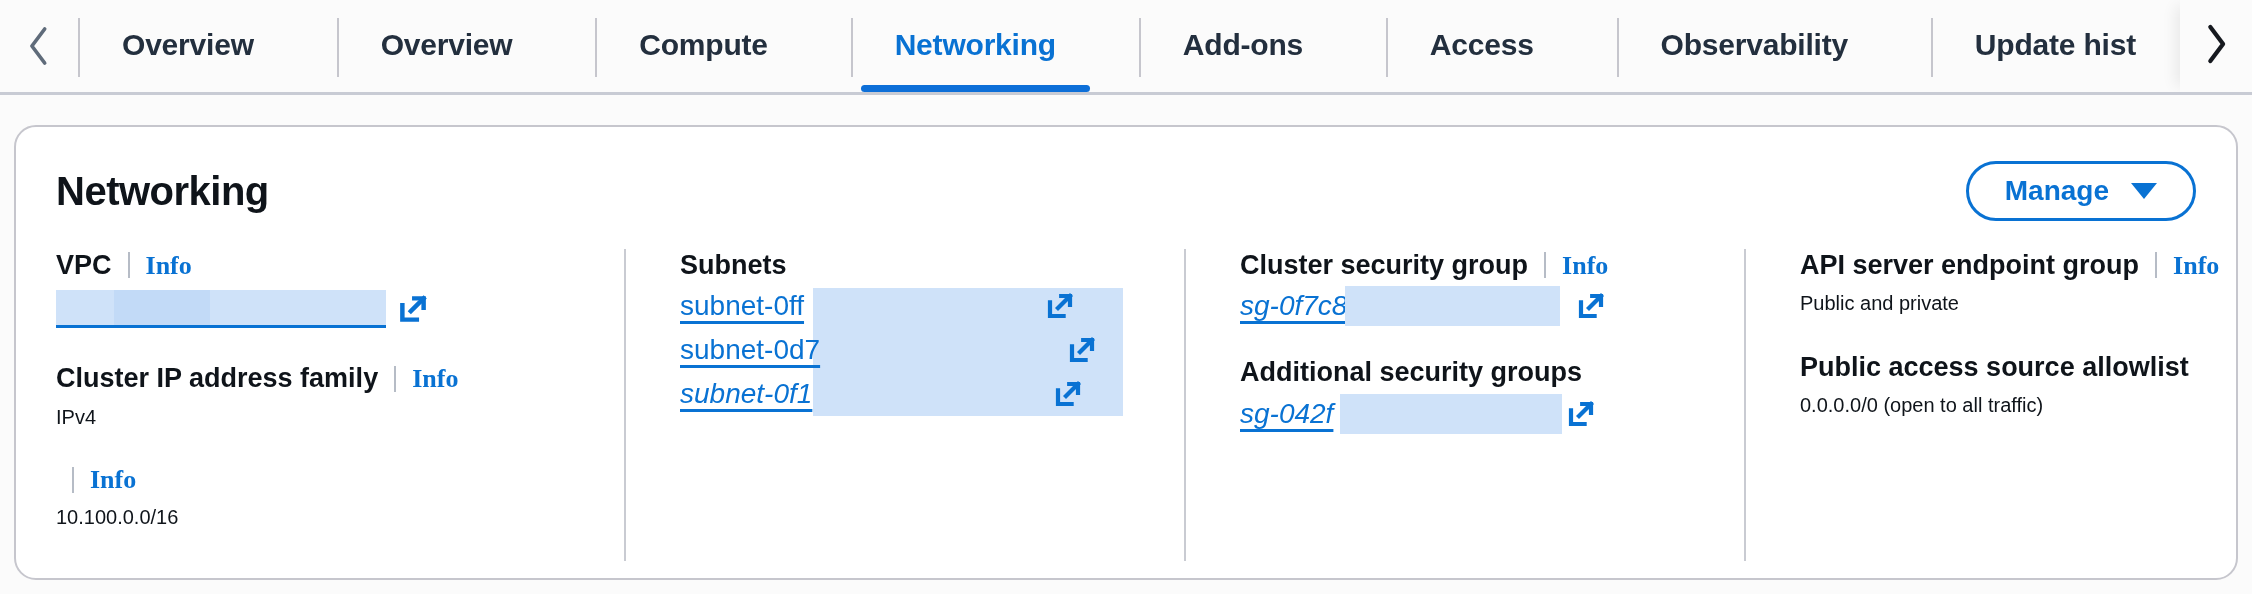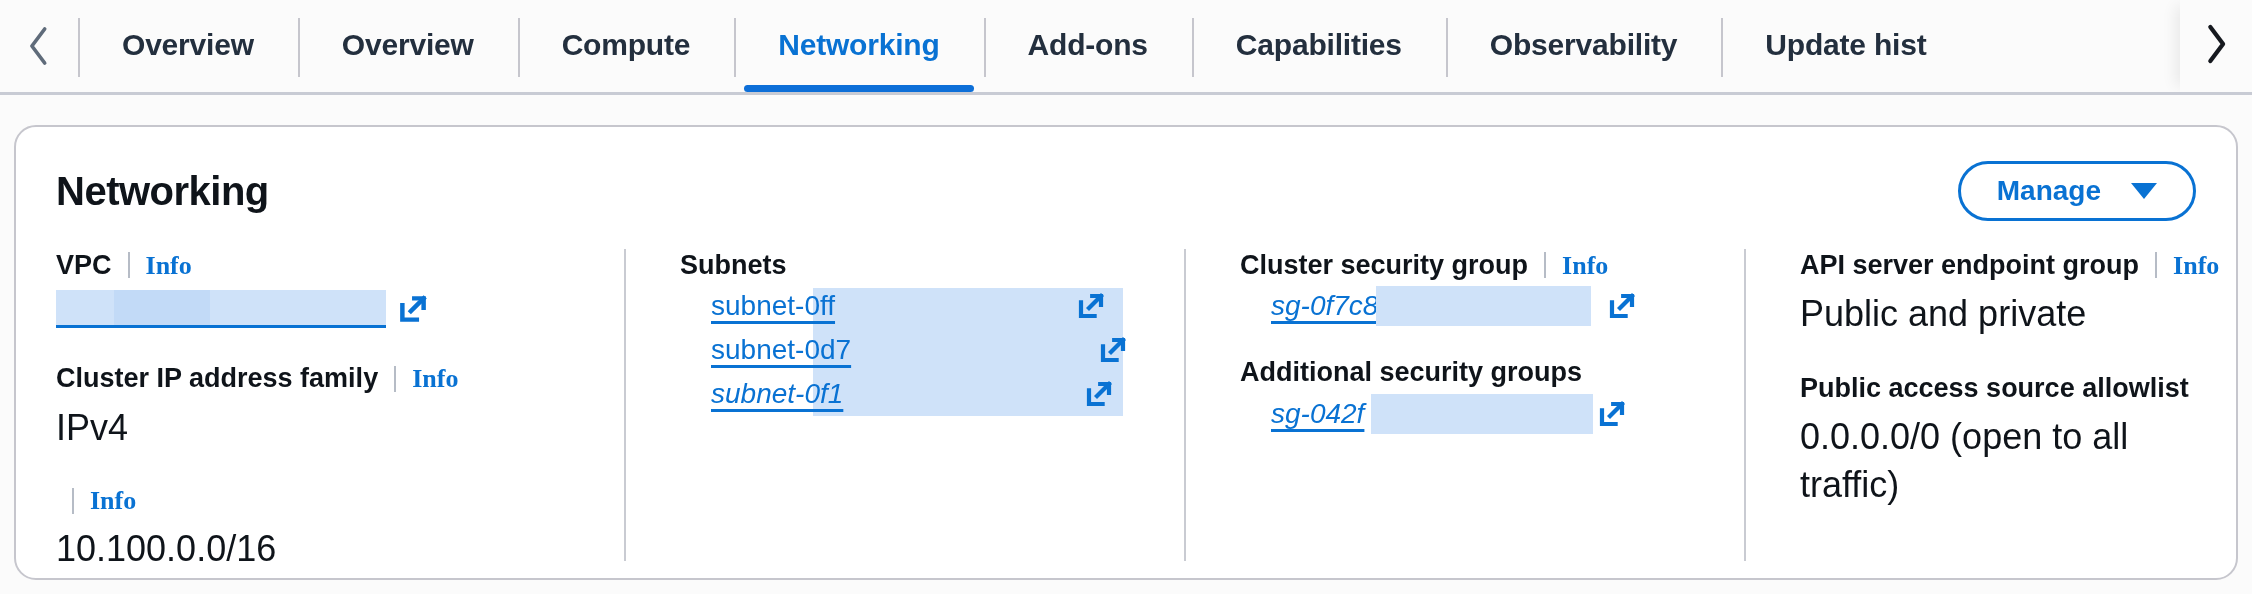--- a/index.html
+++ b/index.html
@@ -52,20 +52,21 @@
     width:72px;
     position:absolute;right:0;top:0;bottom:3px;
     background:var(--page-bg);
     box-shadow:-10px 0 14px -6px rgba(0,0,0,.08);
     color:#16191f;
   }
   .tablist{
     display:flex;align-items:stretch;
     flex:1 1 auto;min-width:0;
     padding-right:72px;
+    justify-content:space-between;
   }
   .tab{
     position:relative;
     display:flex;align-items:center;justify-content:center;
     padding:0 44px;
     font-size:30px;
     font-weight:700;
     color:var(--ink-2);
     letter-spacing:-.2px;
     white-space:nowrap;
@@ -97,21 +98,21 @@
   }
   .panel-header{
     display:flex;align-items:center;justify-content:space-between;
     margin-bottom:28px;
   }
   .panel-title{
     font-size:40px;font-weight:700;color:var(--ink);
     letter-spacing:-.5px;margin:0;
   }
   .manage-btn{
-    display:flex;align-items:center;gap:30px;
+    display:flex;align-items:center;gap:22px;
     border:3px solid var(--blue);
     border-radius:34px;
     background:#fff;
     color:var(--blue);
     font-size:28px;font-weight:700;
     padding:13px 36px;
     cursor:pointer;
     font-family:inherit;
     line-height:1;
   }
@@ -158,31 +159,30 @@
     background:#b6bcc6;
     margin:0 16px;
   }
   .info-link{
     color:var(--blue);
     font-size:26px;font-weight:700;
     cursor:pointer;
     font-family:Liberation Serif, serif;
   }
   .field-value{
-    font-size:36px;color:var(--ink);
+    font-size:20px;color:var(--ink);
     line-height:1.32;
     font-weight:400;
   }
 
   
   .link-row{
     display:flex;align-items:center;
     margin-bottom:12px;
     position:relative;
-    margin-left:31px;
   }
   .link-row:last-child{margin-bottom:0;font-style:italic;}
   .ext-link{
     position:relative;
     display:inline-block;
     color:var(--blue);
     font-size:28px;
     text-decoration:underline;
     text-underline-offset:6px;
     text-decoration-thickness:3px;
@@ -251,21 +251,21 @@
     <div class="tab">
       <span>Compute</span>
     </div>
     <div class="tab active">
       <span>Networking</span>
     </div>
     <div class="tab">
       <span>Add-ons</span>
     </div>
     <div class="tab">
-      <span>Capabilities</span>
+      <span>Access</span>
     </div>
     <div class="tab">
       <span>Observability</span>
     </div>
     <div class="tab clipped">
       <span>Update hist</span>
     </div>
   </div>
 
   <div class="scroll-arrow right">

